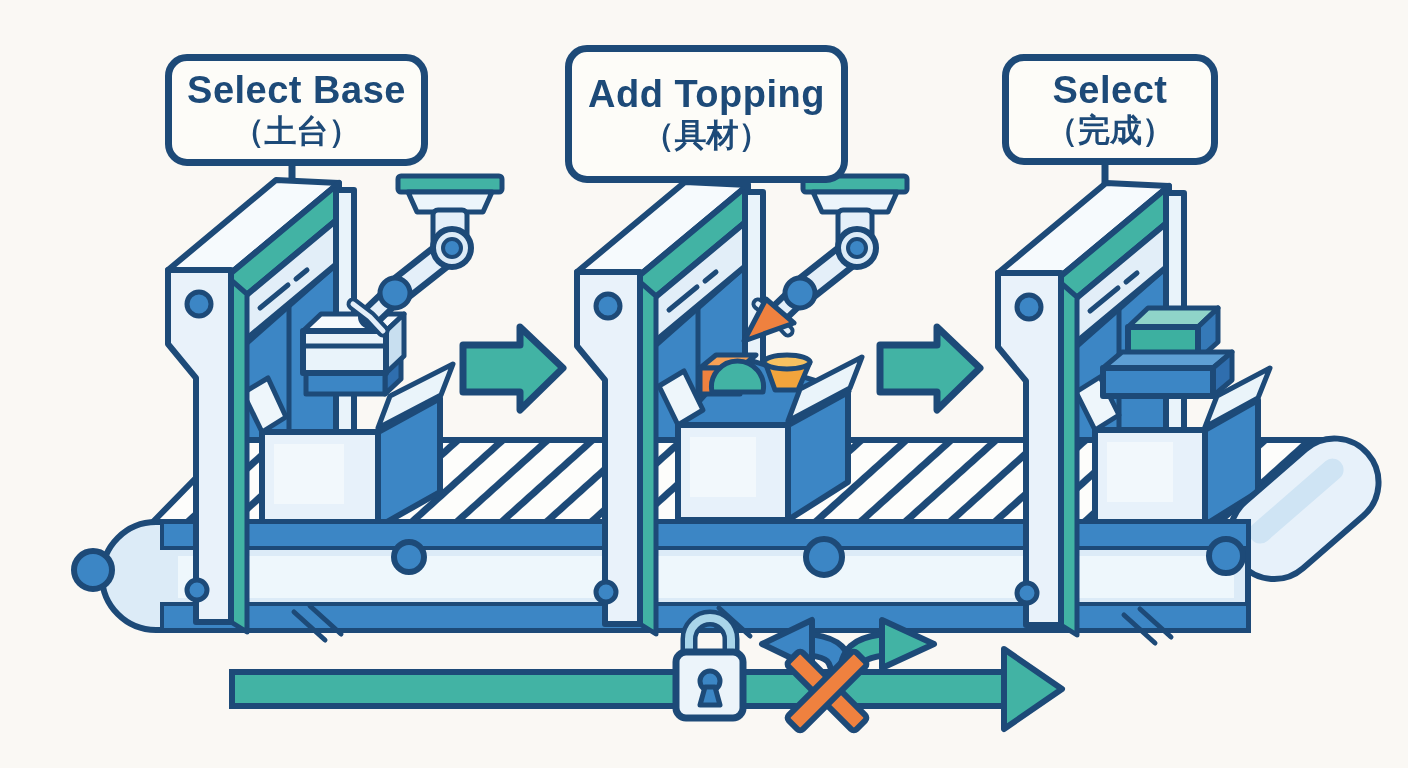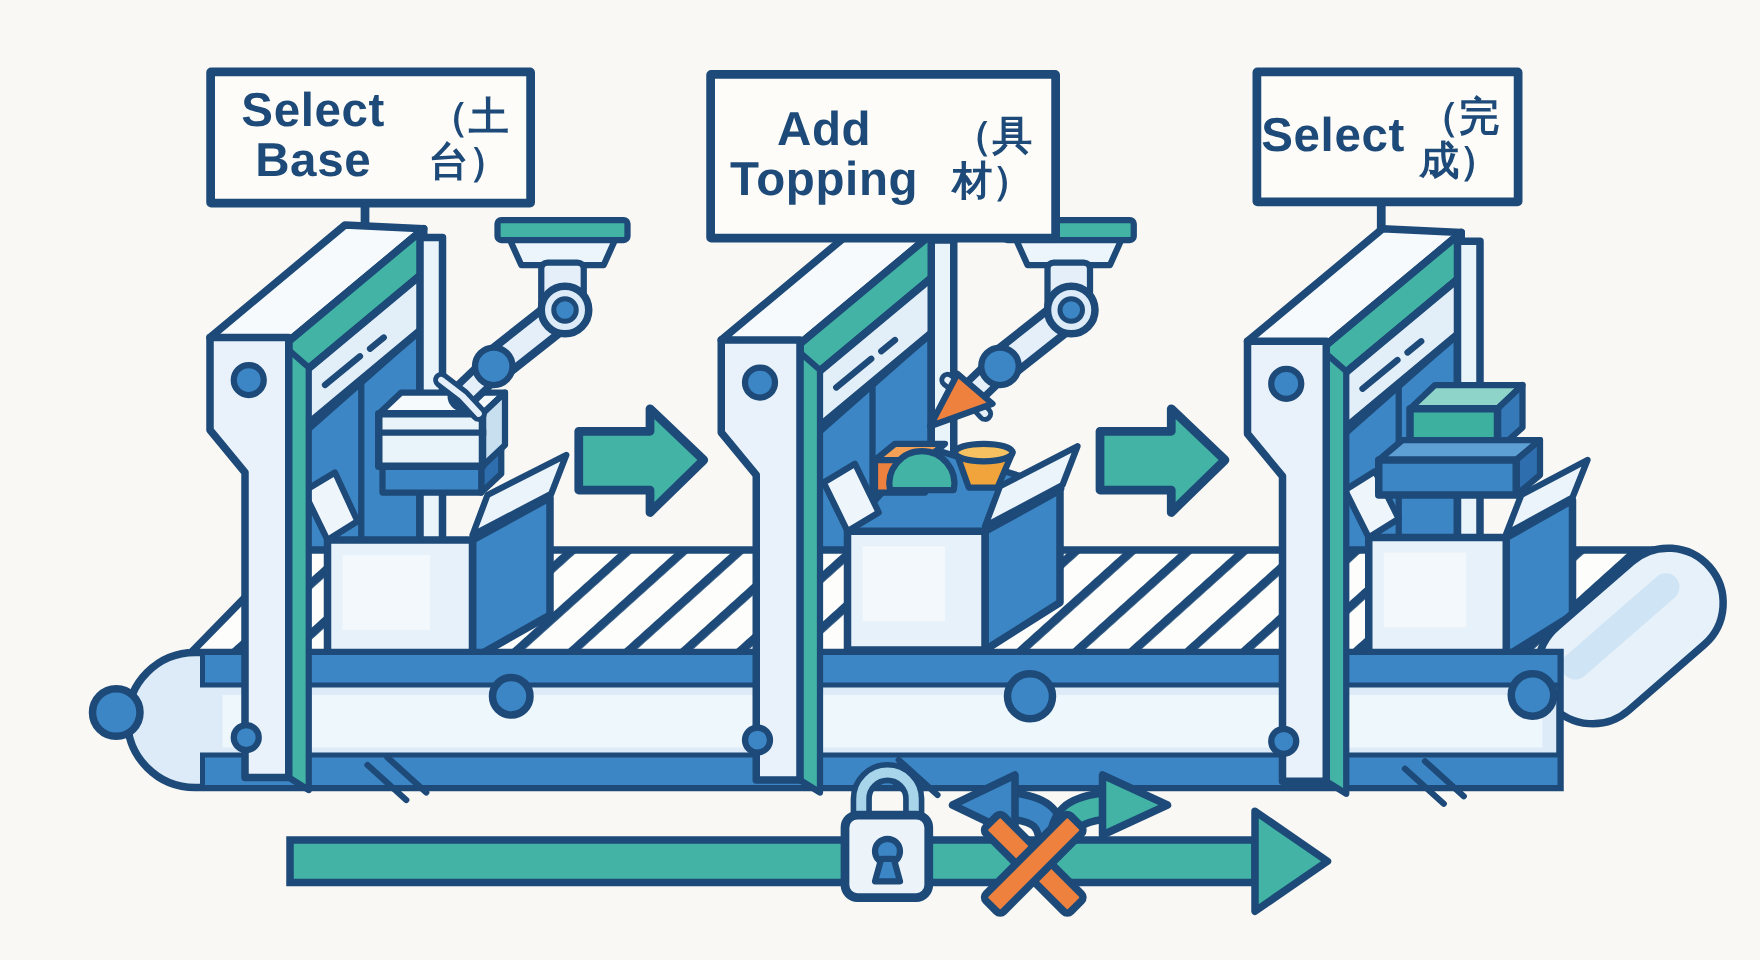--- a/index.html
+++ b/index.html
@@ -9,28 +9,28 @@
   html,body{margin:0;padding:0;}
   body{
     width:1408px;height:768px;position:relative;overflow:hidden;
     background:var(--bg);
     font-family:"Liberation Sans","DejaVu Sans",sans-serif;
   }
   .stage{position:absolute;inset:0;}
   svg{position:absolute;left:0;top:0;}
   .bubble{
     position:absolute;box-sizing:border-box;z-index:3;
-    border:7px solid var(--navy);border-radius:4px;background:#fdfcf8;
-    display:flex;flex-direction:row;align-items:center;justify-content:center;
+    border:7px solid var(--navy);border-radius:22px;background:#fdfcf8;
+    display:flex;flex-direction:column;align-items:center;justify-content:center;
     color:var(--navy);font-weight:bold;text-align:center;
   }
   .bubble .en{font-size:38px;line-height:1.04;letter-spacing:.5px;}
   .bubble .ja{font-size:32px;line-height:1.1;margin-top:3px;}
   #b1{left:165px;top:54px;width:263px;height:112px;}
-  #b2{left:565px;top:56px;width:283px;height:138px;align-items:center;}
+  #b2{left:565px;top:45px;width:283px;height:138px;align-items:center;}
   #b3{left:1002px;top:54px;width:216px;height:111px;}
 </style>
 </head>
 <body>
 
 <div class="stage">
 
 <svg width="1408" height="768" viewBox="0 0 1408 768">
   <defs>
     <pattern id="hatch" width="30" height="30" patternUnits="userSpaceOnUse" patternTransform="rotate(48)">

